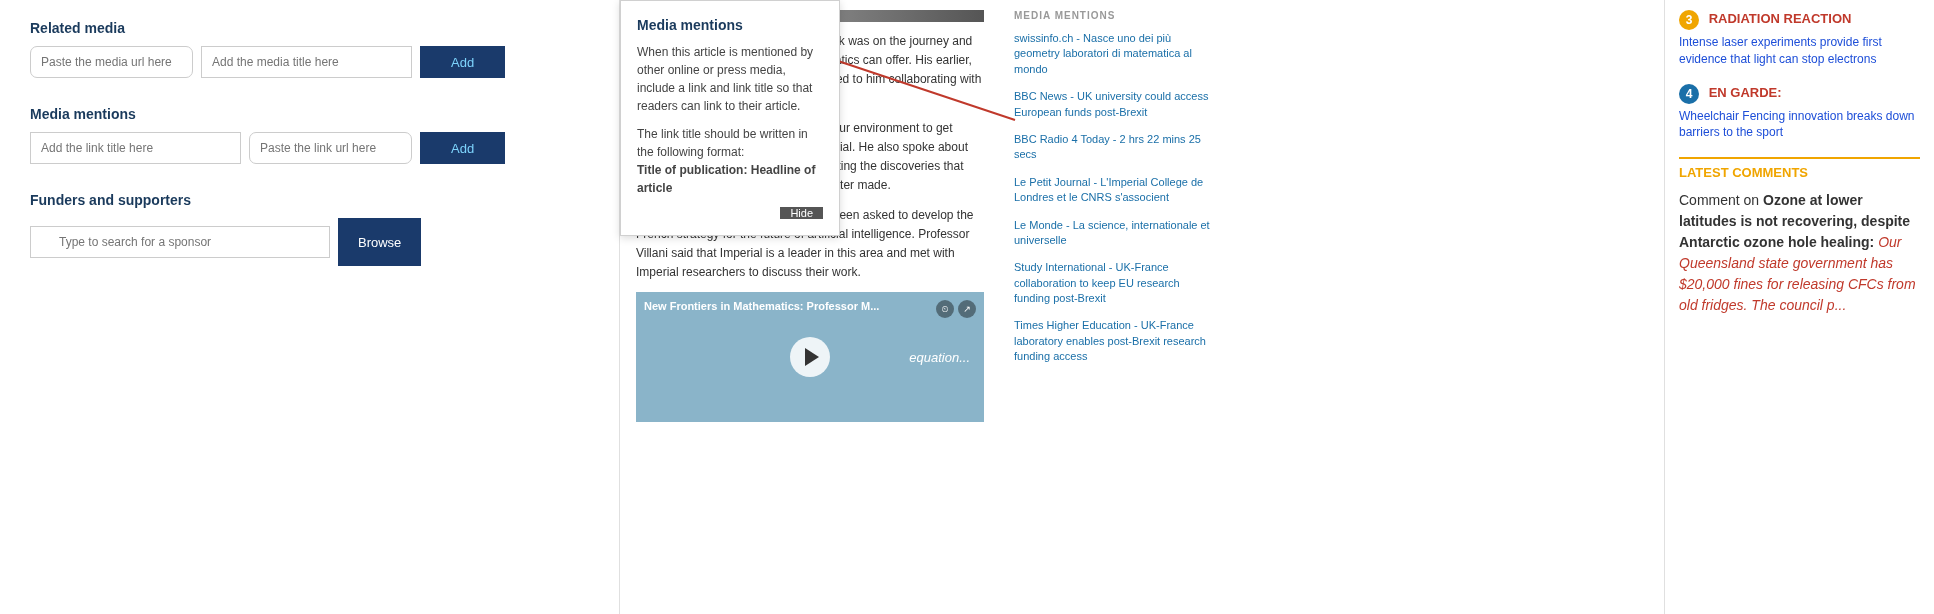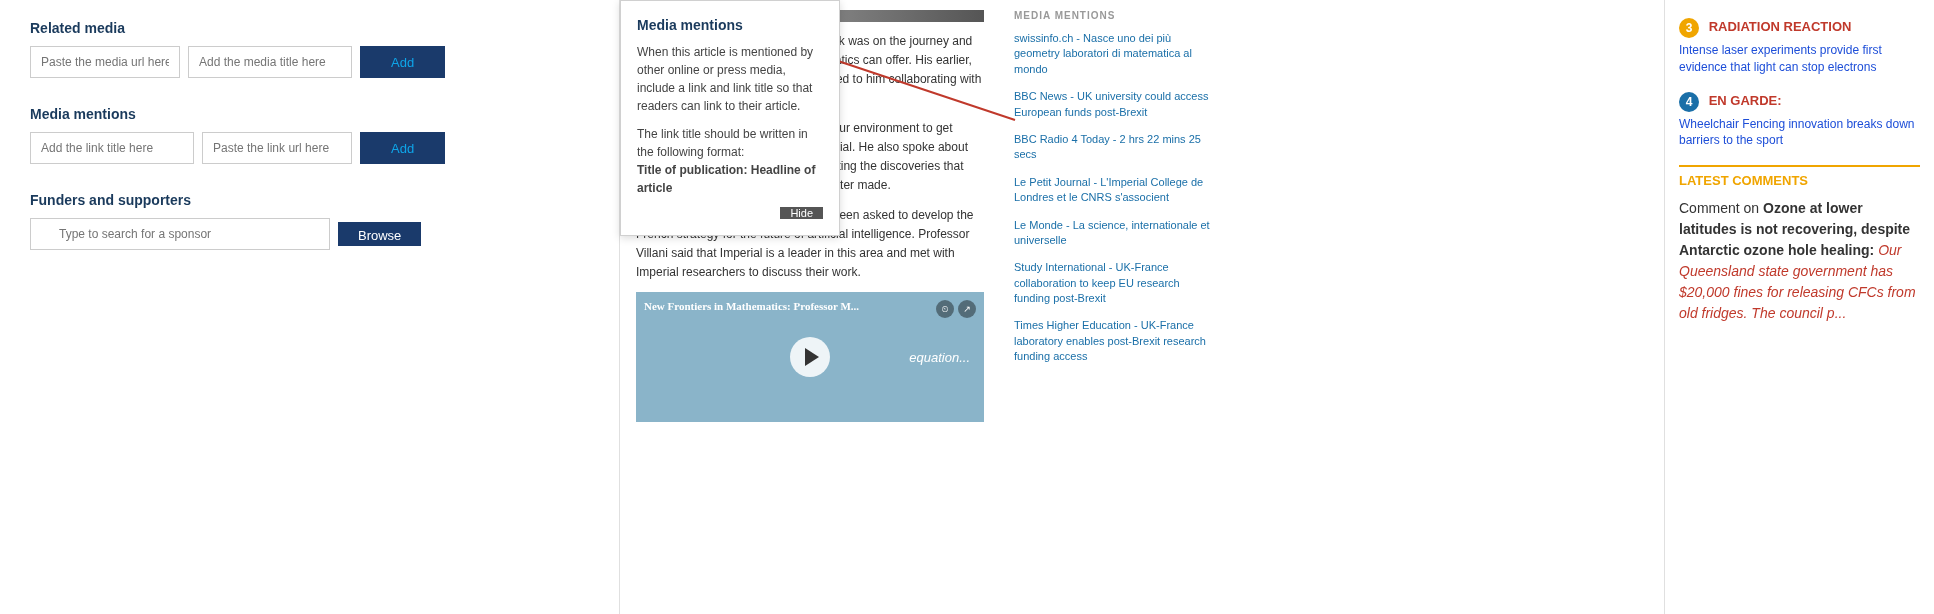--- a/index.html
+++ b/index.html
@@ -39,57 +39,57 @@
 
     .input-field {
       border: 1px solid #ccc;
       padding: 6px 10px;
       font-size: 12px;
       color: #888;
       background: #fff;
       outline: none;
     }
 
-    .input-url { width: 150px; height: 32px; }
-    .input-title { width: 164px; height: 32px; }
+    .input-url { width: 163px; height: 32px; border-radius: 7px; }
+    .input-title { width: 211px; height: 32px; }
     .input-sponsor { width: 300px; height: 32px; padding-left: 28px; position: relative; }
 
     .search-wrap {
       position: relative;
       display: inline-block;
     }
 
     .search-wrap .search-icon-inner {
       position: absolute;
       left: 8px;
       top: 50%;
       transform: translateY(-50%);
       color: #aaa;
       font-size: 12px;
     }
 
     .btn-add {
       background: #1a3a6b;
-      color: #0ea5e9;
+      color: #7dd3fc;
       border: none;
       padding: 6px 31px;
       font-size: 13px;
       cursor: pointer;
       height: 32px;
       min-width: 70px;
     }
 
     .btn-browse {
       background: #1a3a6b;
       color: #fff;
       border: none;
       padding: 6px 20px;
       font-size: 13px;
       cursor: pointer;
-      height: 24px;
+      height: 48px;
       min-width: 80px;
     }
 
     .section-block {
       margin-bottom: 28px;
     }
 
     
     .center-wrap {
       display: flex;
@@ -165,21 +165,20 @@
       margin-top: 8px;
     }
 
     .video-label {
       position: absolute;
       top: 8px;
       left: 8px;
       font-size: 11px;
       color: #fff;
       font-weight: bold;
-      font-family: Liberation Serif, serif;
     }
 
     .video-play {
       width: 40px;
       height: 40px;
       background: rgba(255,255,255,0.85);
       border-radius: 50%;
       display: flex;
       align-items: center;
       justify-content: center;
@@ -243,21 +242,21 @@
       font-size: 11px;
       color: #1a6fa8;
       line-height: 1.4;
       margin-bottom: 12px;
       cursor: pointer;
     }
 
     
     .right-panel {
       width: 270px;
-      padding: 18px 14px;
+      padding: 10px 14px;
       flex-shrink: 0;
       border-left: 1px solid #e0e0e0;
     }
 
     .trending-item {
       margin-bottom: 16px;
     }
 
     .trending-number {
       display: inline-flex;

